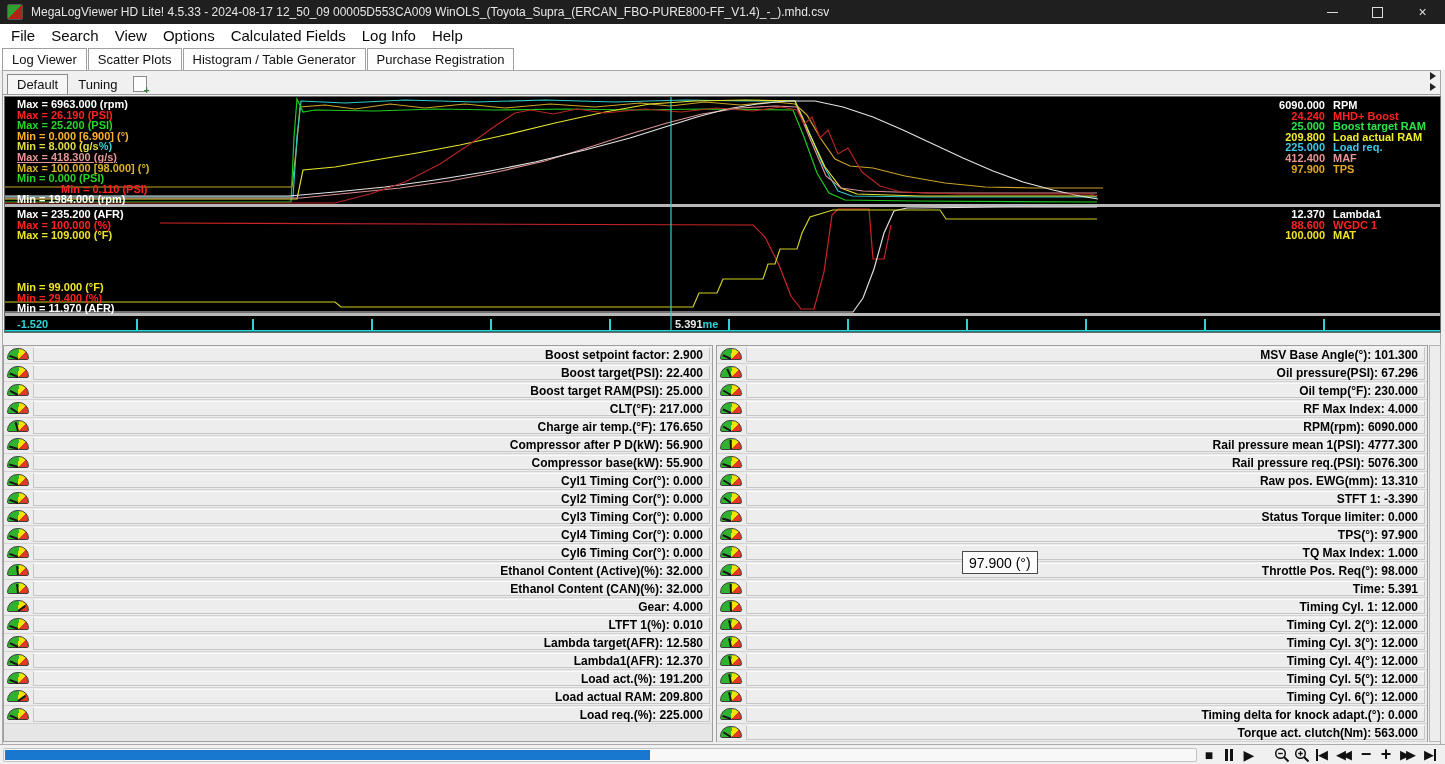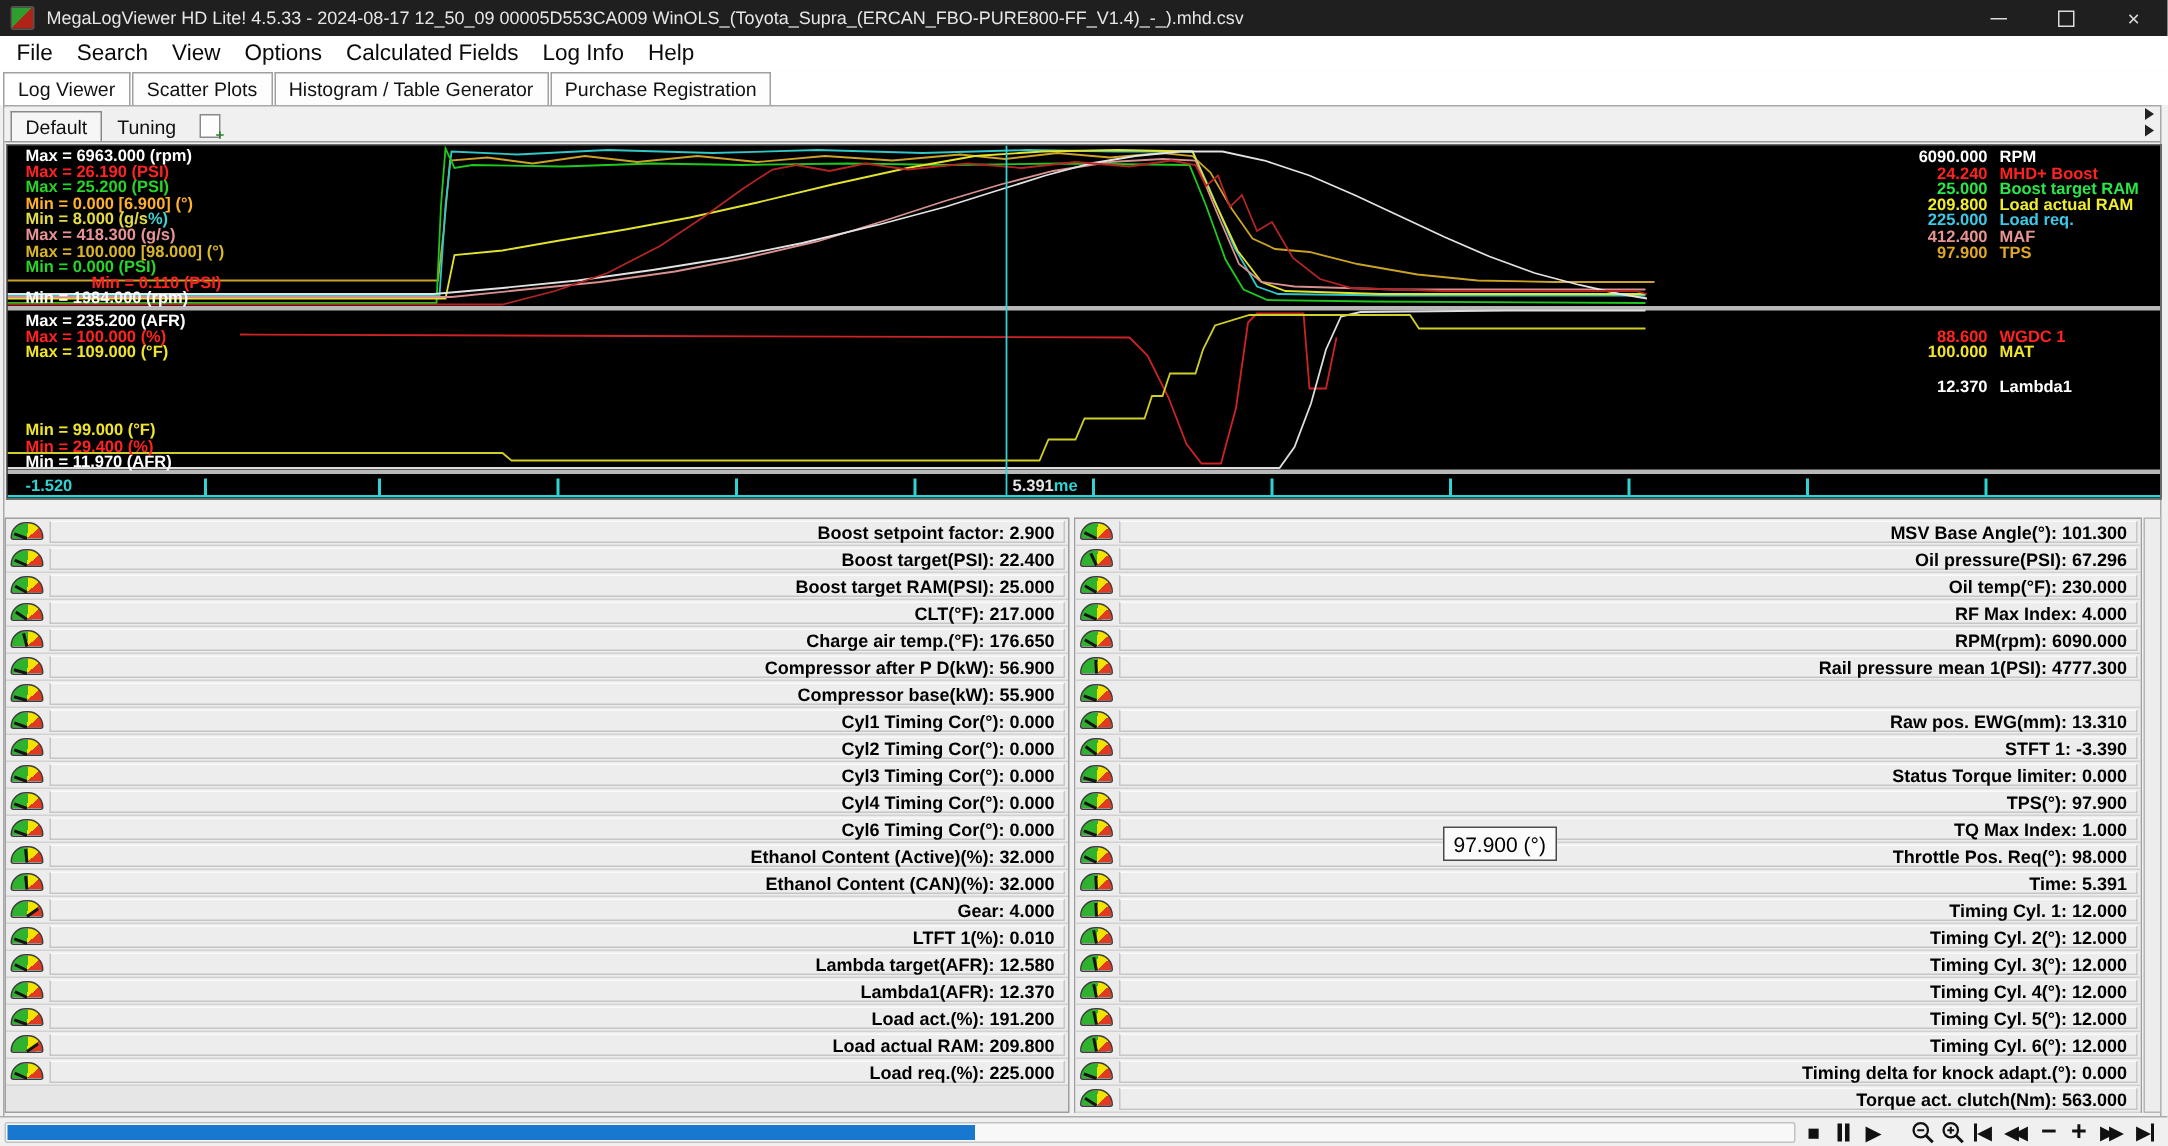--- a/index.html
+++ b/index.html
@@ -153,21 +153,21 @@
     <g id="cursor">
         <line x1="666" x2="666" y1="0" y2="234" stroke="#36cfd4" stroke-width="1.2"></line>
       </g>
   </svg>
   <div id="p1left">
       <div class="glabel-line" style="left: 12px; top: 2px;"><span style="color: rgb(255, 255, 255);">Max = 6963.000 (rpm)</span></div>
       <div class="glabel-line" style="left: 12px; top: 12.6px;"><span style="color: rgb(255, 34, 34);">Max = 26.190 (PSI)</span></div>
       <div class="glabel-line" style="left: 12px; top: 23.2px;"><span style="color: rgb(39, 212, 39);">Max = 25.200 (PSI)</span></div>
       <div class="glabel-line" style="left: 12px; top: 33.8px;"><span style="color: rgb(255, 177, 41);">Min = 0.000 [6.900] (°)</span></div>
       <div class="glabel-line" style="left: 12px; top: 44.4px;"><span style="color: rgb(228, 220, 69);">Min = 8.000 (g/s</span><span style="color: rgb(63, 208, 208);">%)</span></div>
-      <div class="glabel-line" style="left: 12px; top: 55px;"><span style="color: rgb(232, 148, 148);">Max = 418.300 (g/s)</span></div>
+      <div class="glabel-line" style="left: 12px; top: 55px;"><span style="color: rgb(232, 148, 148); text-decoration: underline;">Max = 418.300 (g/s)</span></div>
       <div class="glabel-line" style="left: 12px; top: 65.6px;"><span style="color: rgb(217, 182, 38);">Max = 100.000 [98.000] (°)</span></div>
       <div class="glabel-line" style="left: 12px; top: 76.2px;"><span style="color: rgb(39, 212, 39);">Min = 0.000 (PSI)</span></div>
       <div class="glabel-line" style="left: 12px; top: 86.8px;"><span style="color: rgb(255, 34, 34); padding-left: 44px;">Min = 0.110 (PSI)</span></div>
       <div class="glabel-line" style="left: 12px; top: 97.4px;"><span style="color: rgb(255, 255, 255); text-align: right;">Min = 1984.000 (rpm)</span></div>
     </div>
   <div id="p1legend">
       <div class="legend-row" style="left: 1248px; top: 3px; color: rgb(255, 255, 255);">
         <span class="legend-val">6090.000</span>
         <span class="legend-lab">RPM</span>
       </div>
@@ -200,21 +200,21 @@
       <div class="glabel-line" style="left: 12px; top: 112px;"><span style="color: rgb(255, 255, 255);">Max = 235.200 (AFR)</span></div>
       <div class="glabel-line" style="left: 12px; top: 122.6px;"><span style="color: rgb(255, 34, 34);">Max = 100.000 (%)</span></div>
       <div class="glabel-line" style="left: 12px; top: 133.2px;"><span style="color: rgb(239, 228, 42);">Max = 109.000 (°F)</span></div>
     </div>
   <div id="p2bot">
       <div class="glabel-line" style="left: 12px; top: 185px;"><span style="color: rgb(239, 228, 42);">Min = 99.000 (°F)</span></div>
       <div class="glabel-line" style="left: 12px; top: 195.6px;"><span style="color: rgb(255, 34, 34);">Min = 29.400 (%)</span></div>
       <div class="glabel-line" style="left: 12px; top: 206.2px;"><span style="color: rgb(255, 255, 255);">Min = 11.970 (AFR)</span></div>
     </div>
   <div id="p2legend">
-      <div class="legend-row" style="left: 1248px; top: 112px; color: rgb(255, 255, 255); margin-top: 44px;">
+      <div class="legend-row" style="left: 1248px; top: 112px; color: rgb(255, 255, 255);">
         <span class="legend-val">12.370</span>
         <span class="legend-lab">Lambda1</span>
       </div>
       <div class="legend-row" style="left: 1248px; top: 122.6px; color: rgb(255, 34, 34);">
         <span class="legend-val">88.600</span>
         <span class="legend-lab">WGDC 1</span>
       </div>
       <div class="legend-row" style="left: 1248px; top: 133.2px; color: rgb(239, 228, 42);">
         <span class="legend-val">100.000</span>
         <span class="legend-lab">MAT</span>
@@ -388,20 +388,21 @@
     <div class="gauge-row">
       <div class="gauge">
         <div class="needle" style="transform: rotate(-3deg);"></div>
       </div>
       <div class="glabel">Rail pressure mean 1(PSI): 4777.300</div>
     </div>
     <div class="gauge-row">
       <div class="gauge">
         <div class="needle" style="transform: rotate(-70deg);"></div>
       </div>
+      <div class="glabel">Rail pressure req.(PSI): 5076.300</div>
     </div>
     <div class="gauge-row">
       <div class="gauge">
         <div class="needle" style="transform: rotate(-58deg);"></div>
       </div>
       <div class="glabel">Raw pos. EWG(mm): 13.310</div>
     </div>
     <div class="gauge-row">
       <div class="gauge">
         <div class="needle" style="transform: rotate(-54deg);"></div>

